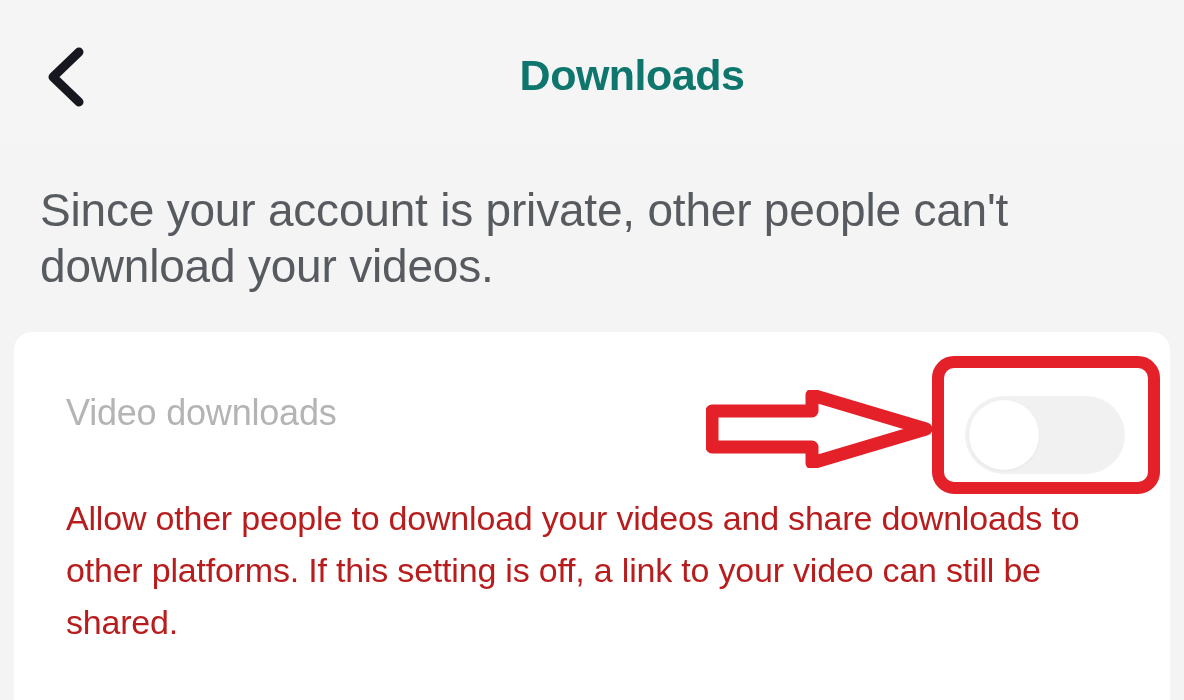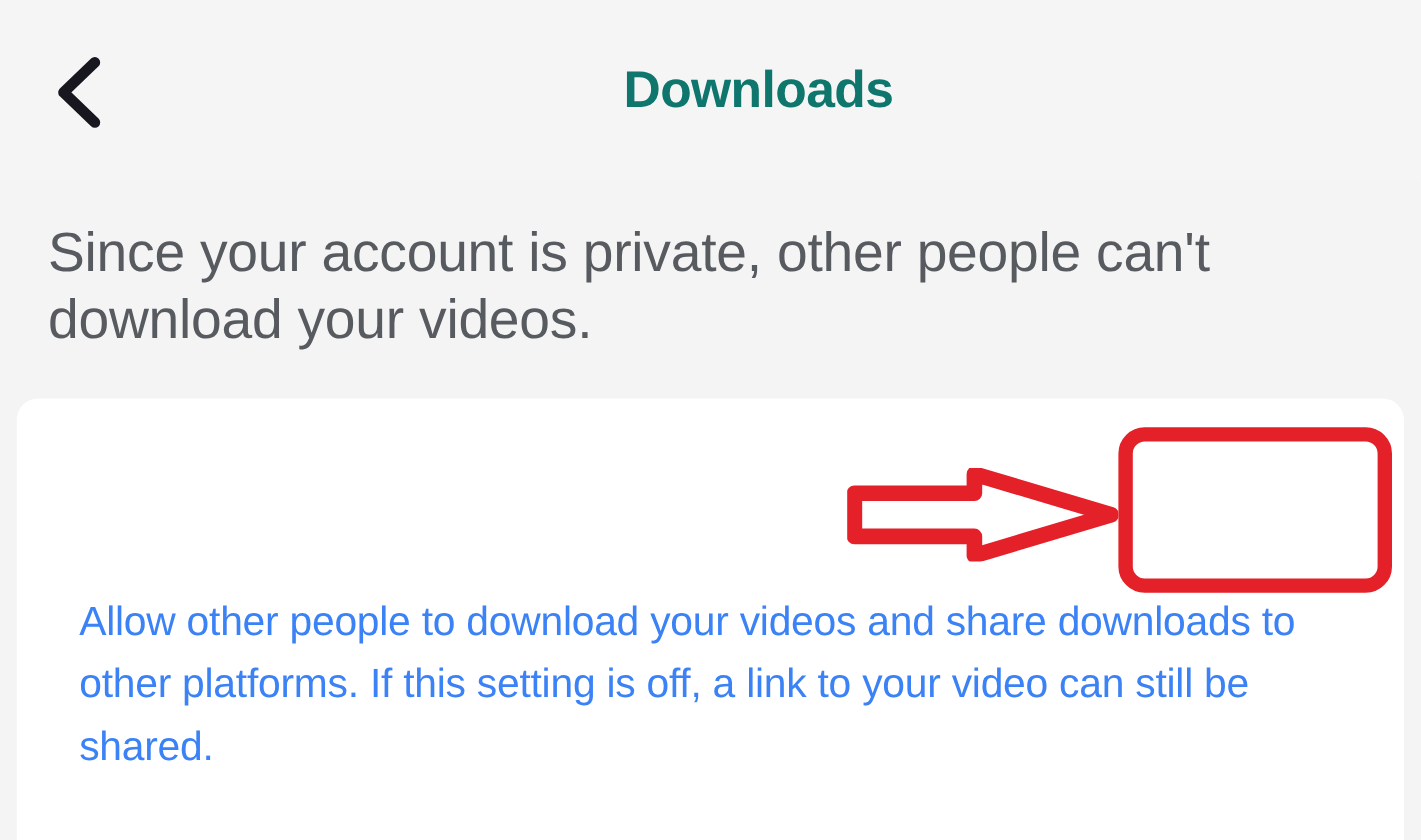--- a/index.html
+++ b/index.html
@@ -121,21 +121,21 @@
     box-shadow: 0 1px 3px rgba(0,0,0,0.05);
   }
 
   #setting-description {
     position: absolute;
     left: 52px;
     top: 160px;
     width: 1062px;
     font-size: 34px;
     line-height: 52px;
-    color: #3b82f6;
+    color: #b91c1c;
     letter-spacing: -0.2px;
   }
 
   
   #annotation-layer {
     position: absolute;
     left: 0;
     top: 0;
     width: 1184px;
     height: 700px;
@@ -173,20 +173,27 @@
         </svg>
       </span>
     </div>
     <div id="page-title">Downloads</div>
   </div>
 
   <div id="privacy-notice">Since your account is private, other people can't download your videos.</div>
 
   <div id="settings-card">
 
+    <div id="setting-row">
+      <div id="setting-label">Video downloads</div>
+
+      <div id="video-downloads-toggle">
+        <div class="knob"></div>
+      </div>
+    </div>
 
     <div id="setting-description">Allow other people to download your videos and share downloads to other platforms. If this setting is off, a link to your video can still be shared.</div>
 
   </div>
 
   <div id="annotation-layer">
     <div id="highlight-box"></div>
     <div id="pointer-arrow">
       <svg width="226" height="78" viewBox="0 0 226 78" aria-hidden="true">
         <path d="M6 21 L106 21 L106 5 L220 39 L106 73 L106 57 L6 57 Z" fill="#ffffff" stroke="#e42029" stroke-width="13" stroke-linejoin="round" stroke-linecap="round"></path>

